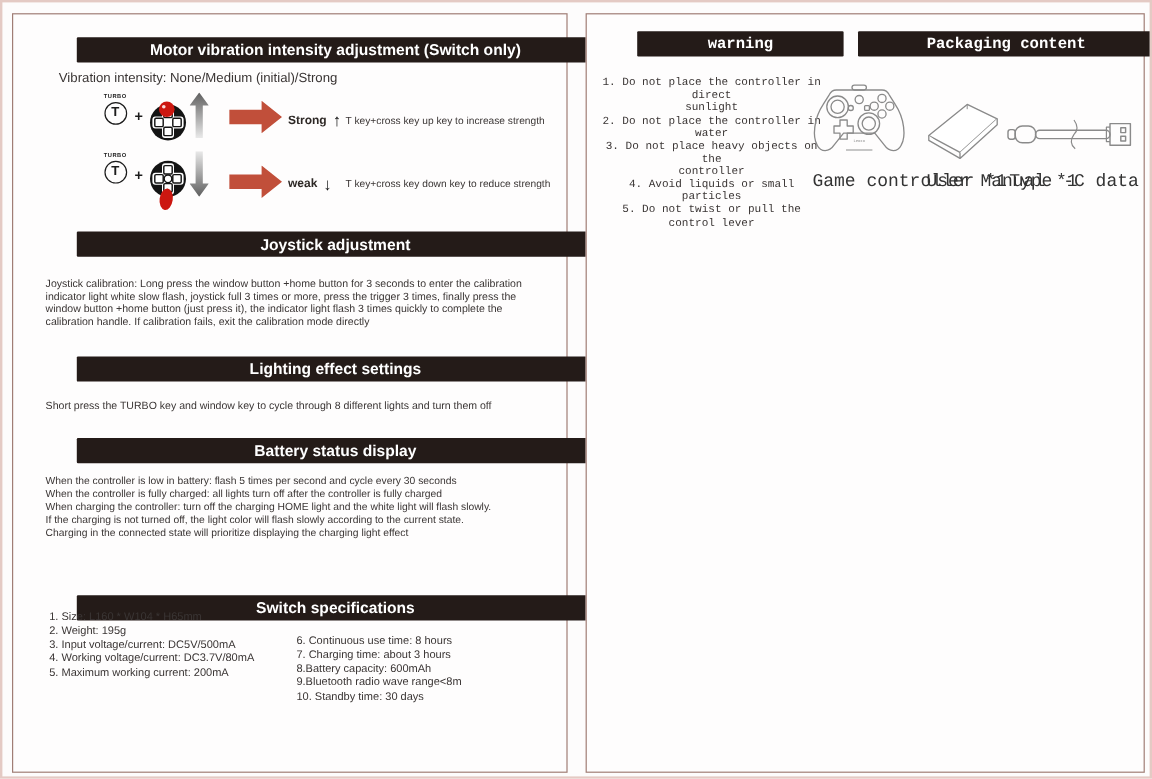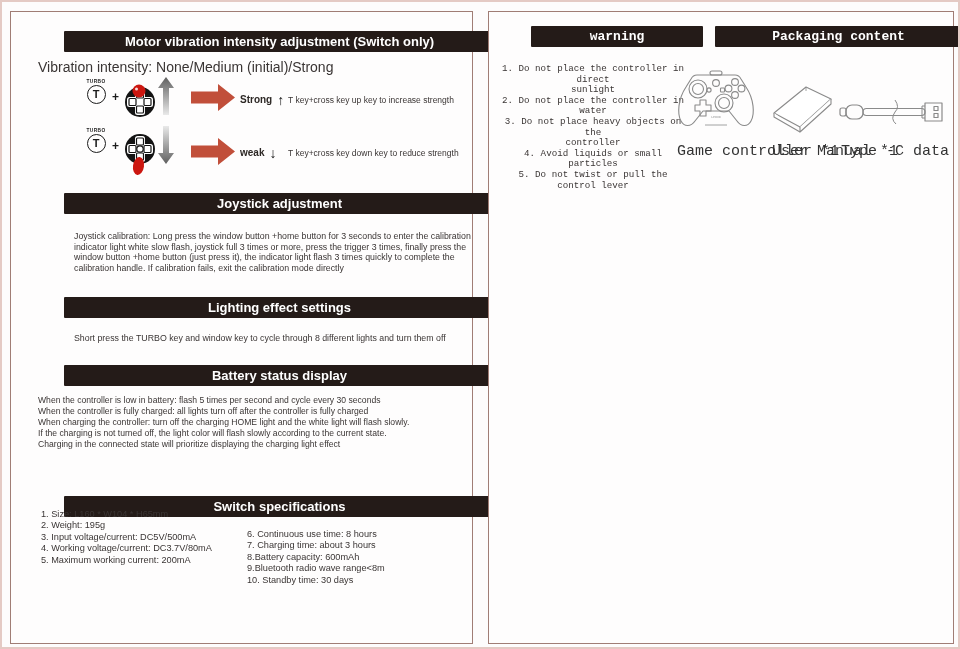--- a/index.html
+++ b/index.html
@@ -33,21 +33,21 @@
     font-size:13px; font-weight:bold;
     text-align:center; line-height:21px;
     border-radius:1px;
     white-space:nowrap; overflow:hidden;margin-left:32px;
   }
   .bar-wide { left:21px; width:431px; }
 
   .txt { position:absolute; color:#3a3534; }
   .multiline { white-space:pre-line; }
 
-  .small  { font-size:8.8px; line-height:10.6px;margin-left:36px; }
+  .small  { font-size:8.8px; line-height:10.6px; }
   .small2 { font-size:8.6px; line-height:10.9px; }
   .specs  { font-size:9.2px; line-height:11.4px; }
   .warn   { font-size:9.2px; line-height:10.6px;text-align:center; }
 
   
   .turbo { position:absolute; width:26px; text-align:center; }
   .turbo .turbo-word { display:block; font-size:4.8px; font-weight:bold; letter-spacing:.4px; color:#1c1c1c; }
   .turbo .turbo-circle {
     display:block; width:19px; height:19px; margin:1px auto 0;
     border:1.8px solid #1c1c1c; border-radius:50%;
@@ -63,21 +63,21 @@
 </style>
 </head>
 <body>
 
 <div class="page">
 
   <div class="panel panel-left">
 
     <div class="bar bar-wide" style="top:19px">Motor vibration intensity adjustment (Switch only)</div>
 
-    <div class="txt" style="left:27px; top:47px; font-size:14px">Vibration intensity: None/Medium (initial)/Strong</div>
+    <div class="txt" style="left:38px; top:47px; font-size:11px">Vibration intensity: None/Medium (initial)/Strong</div>
 
     <div class="turbo" style="left:72px; top:67px">
       <span class="turbo-word">TURBO</span>
       <span class="turbo-circle">T</span>
     </div>
     <span class="plus" style="left:101px; top:78px">+</span>
 
     <svg style="left:112px; top:72px" width="34" height="36" viewBox="0 0 34 36">
       <circle cx="17" cy="18" r="15" fill="#141414"></circle>
       <rect x="12" y="5" width="10" height="26" rx="2.5" fill="#ffffff"></rect>

